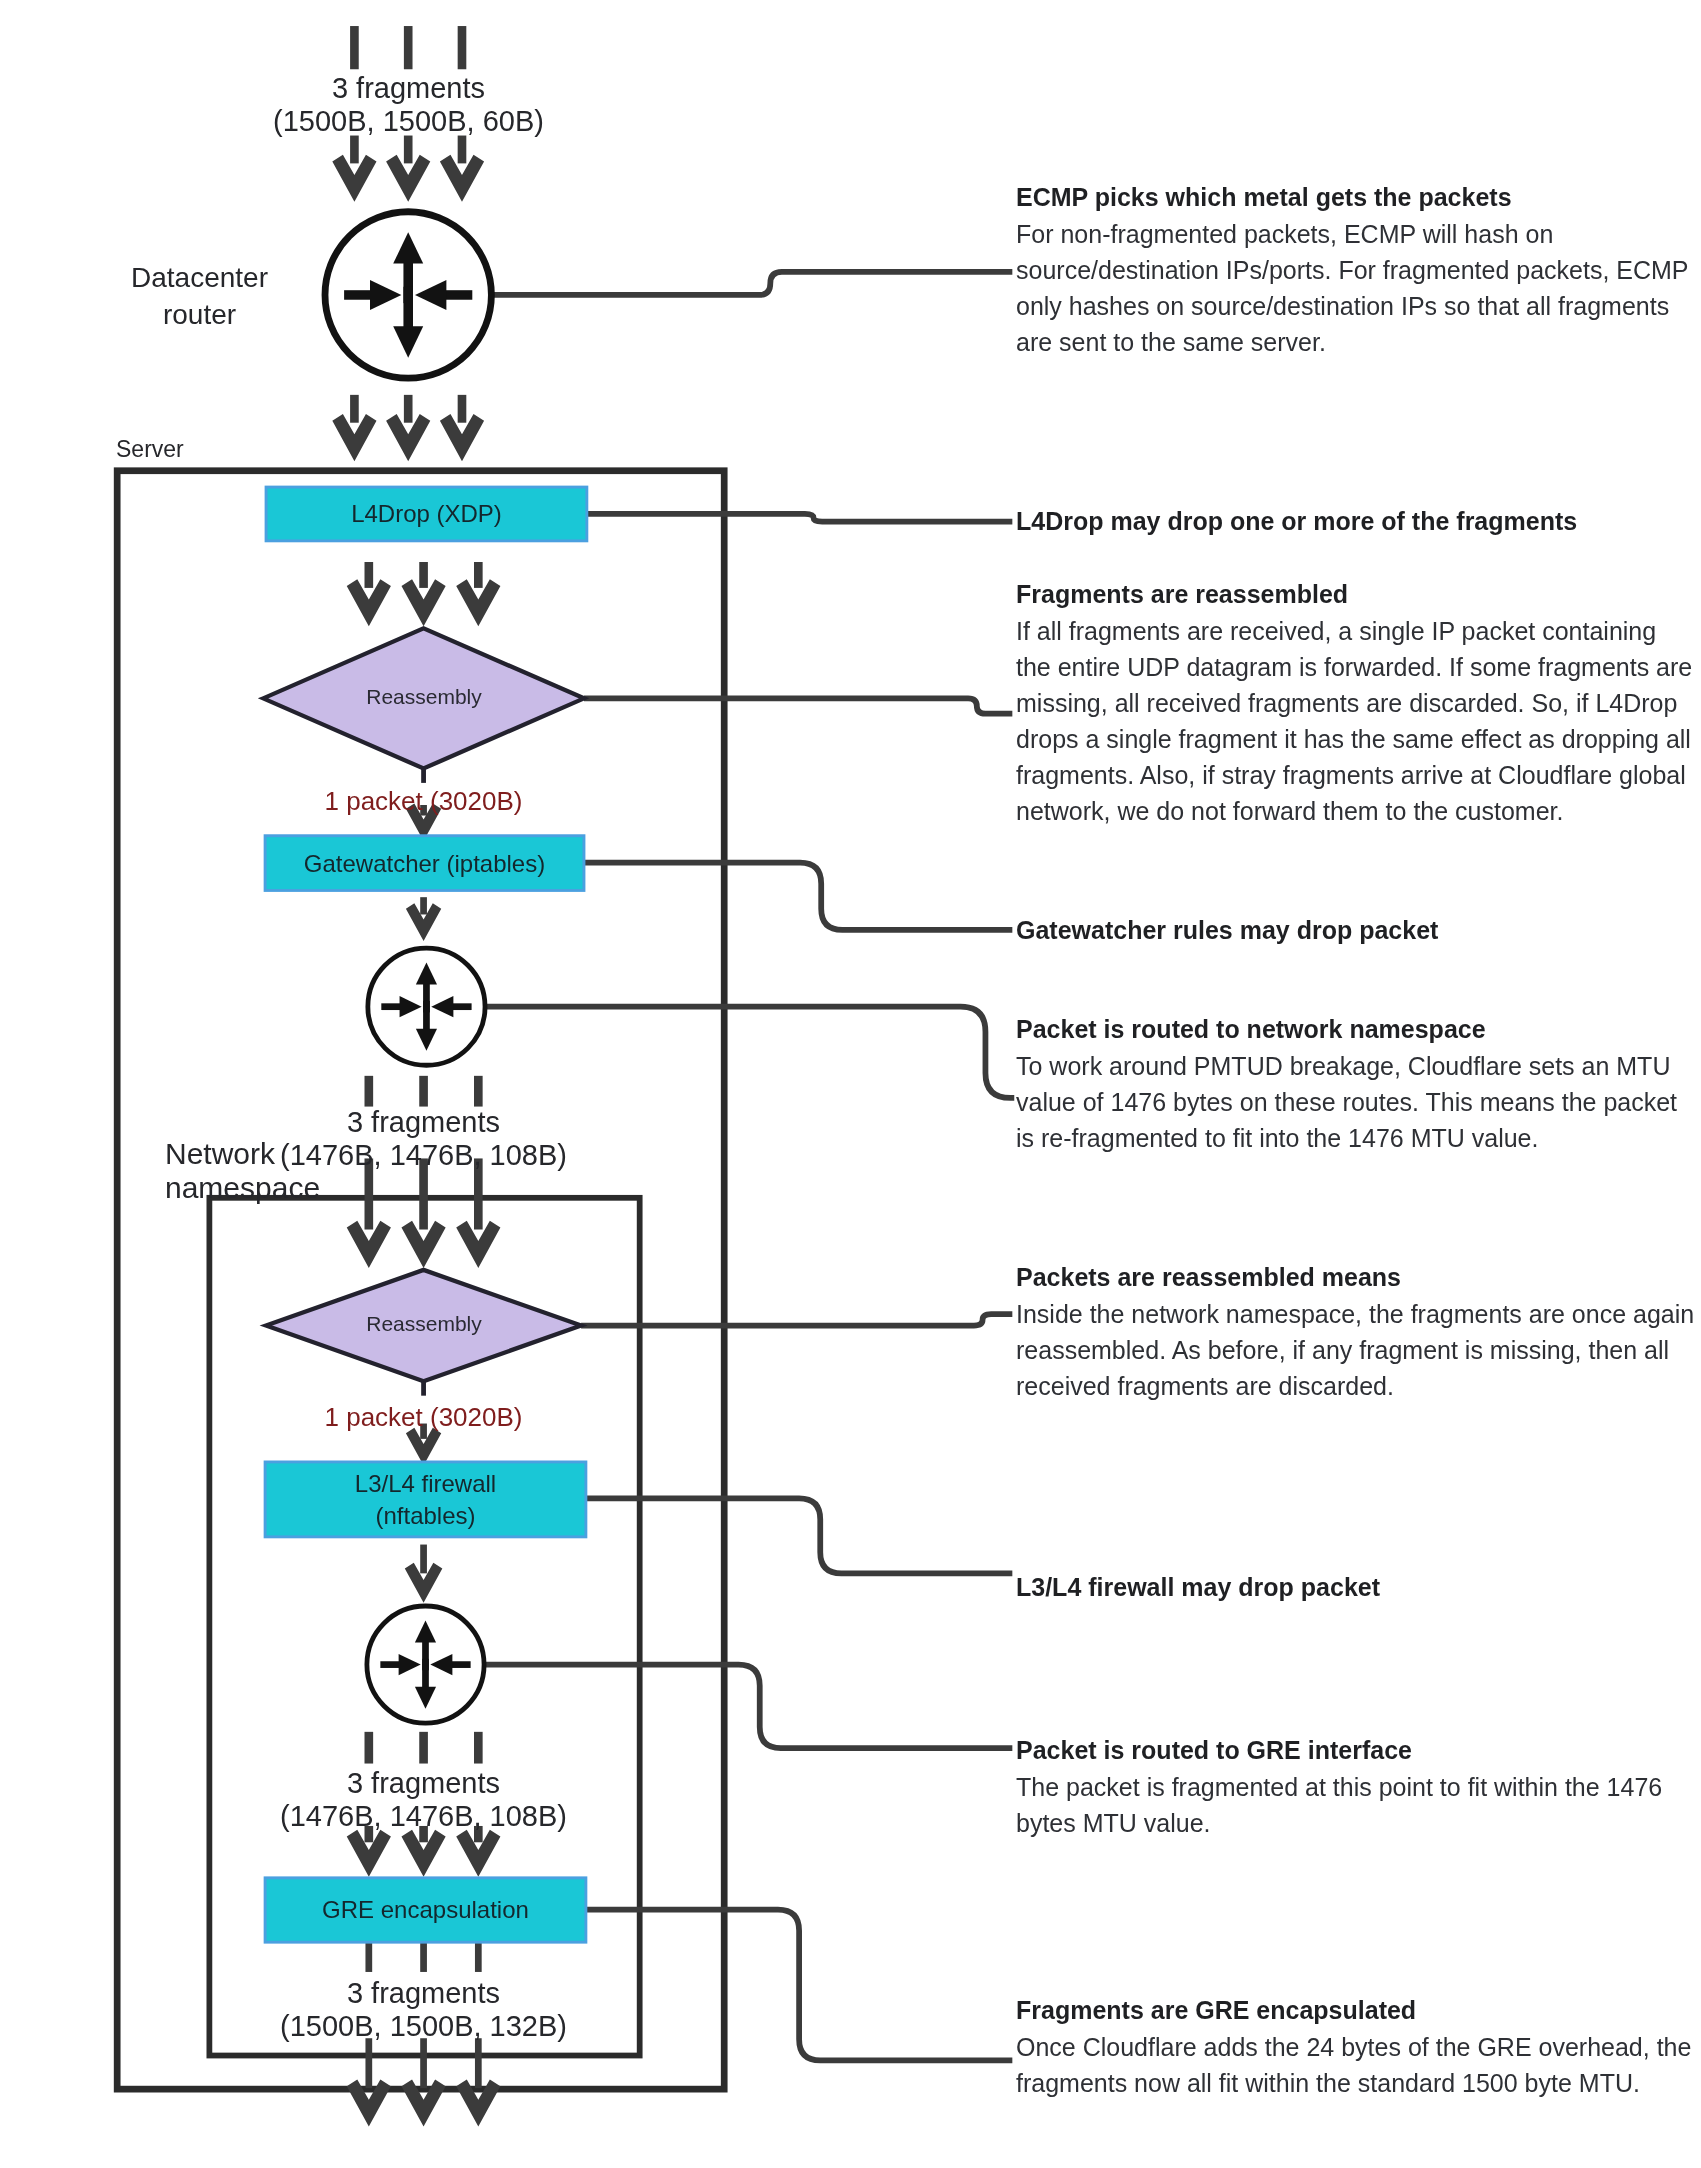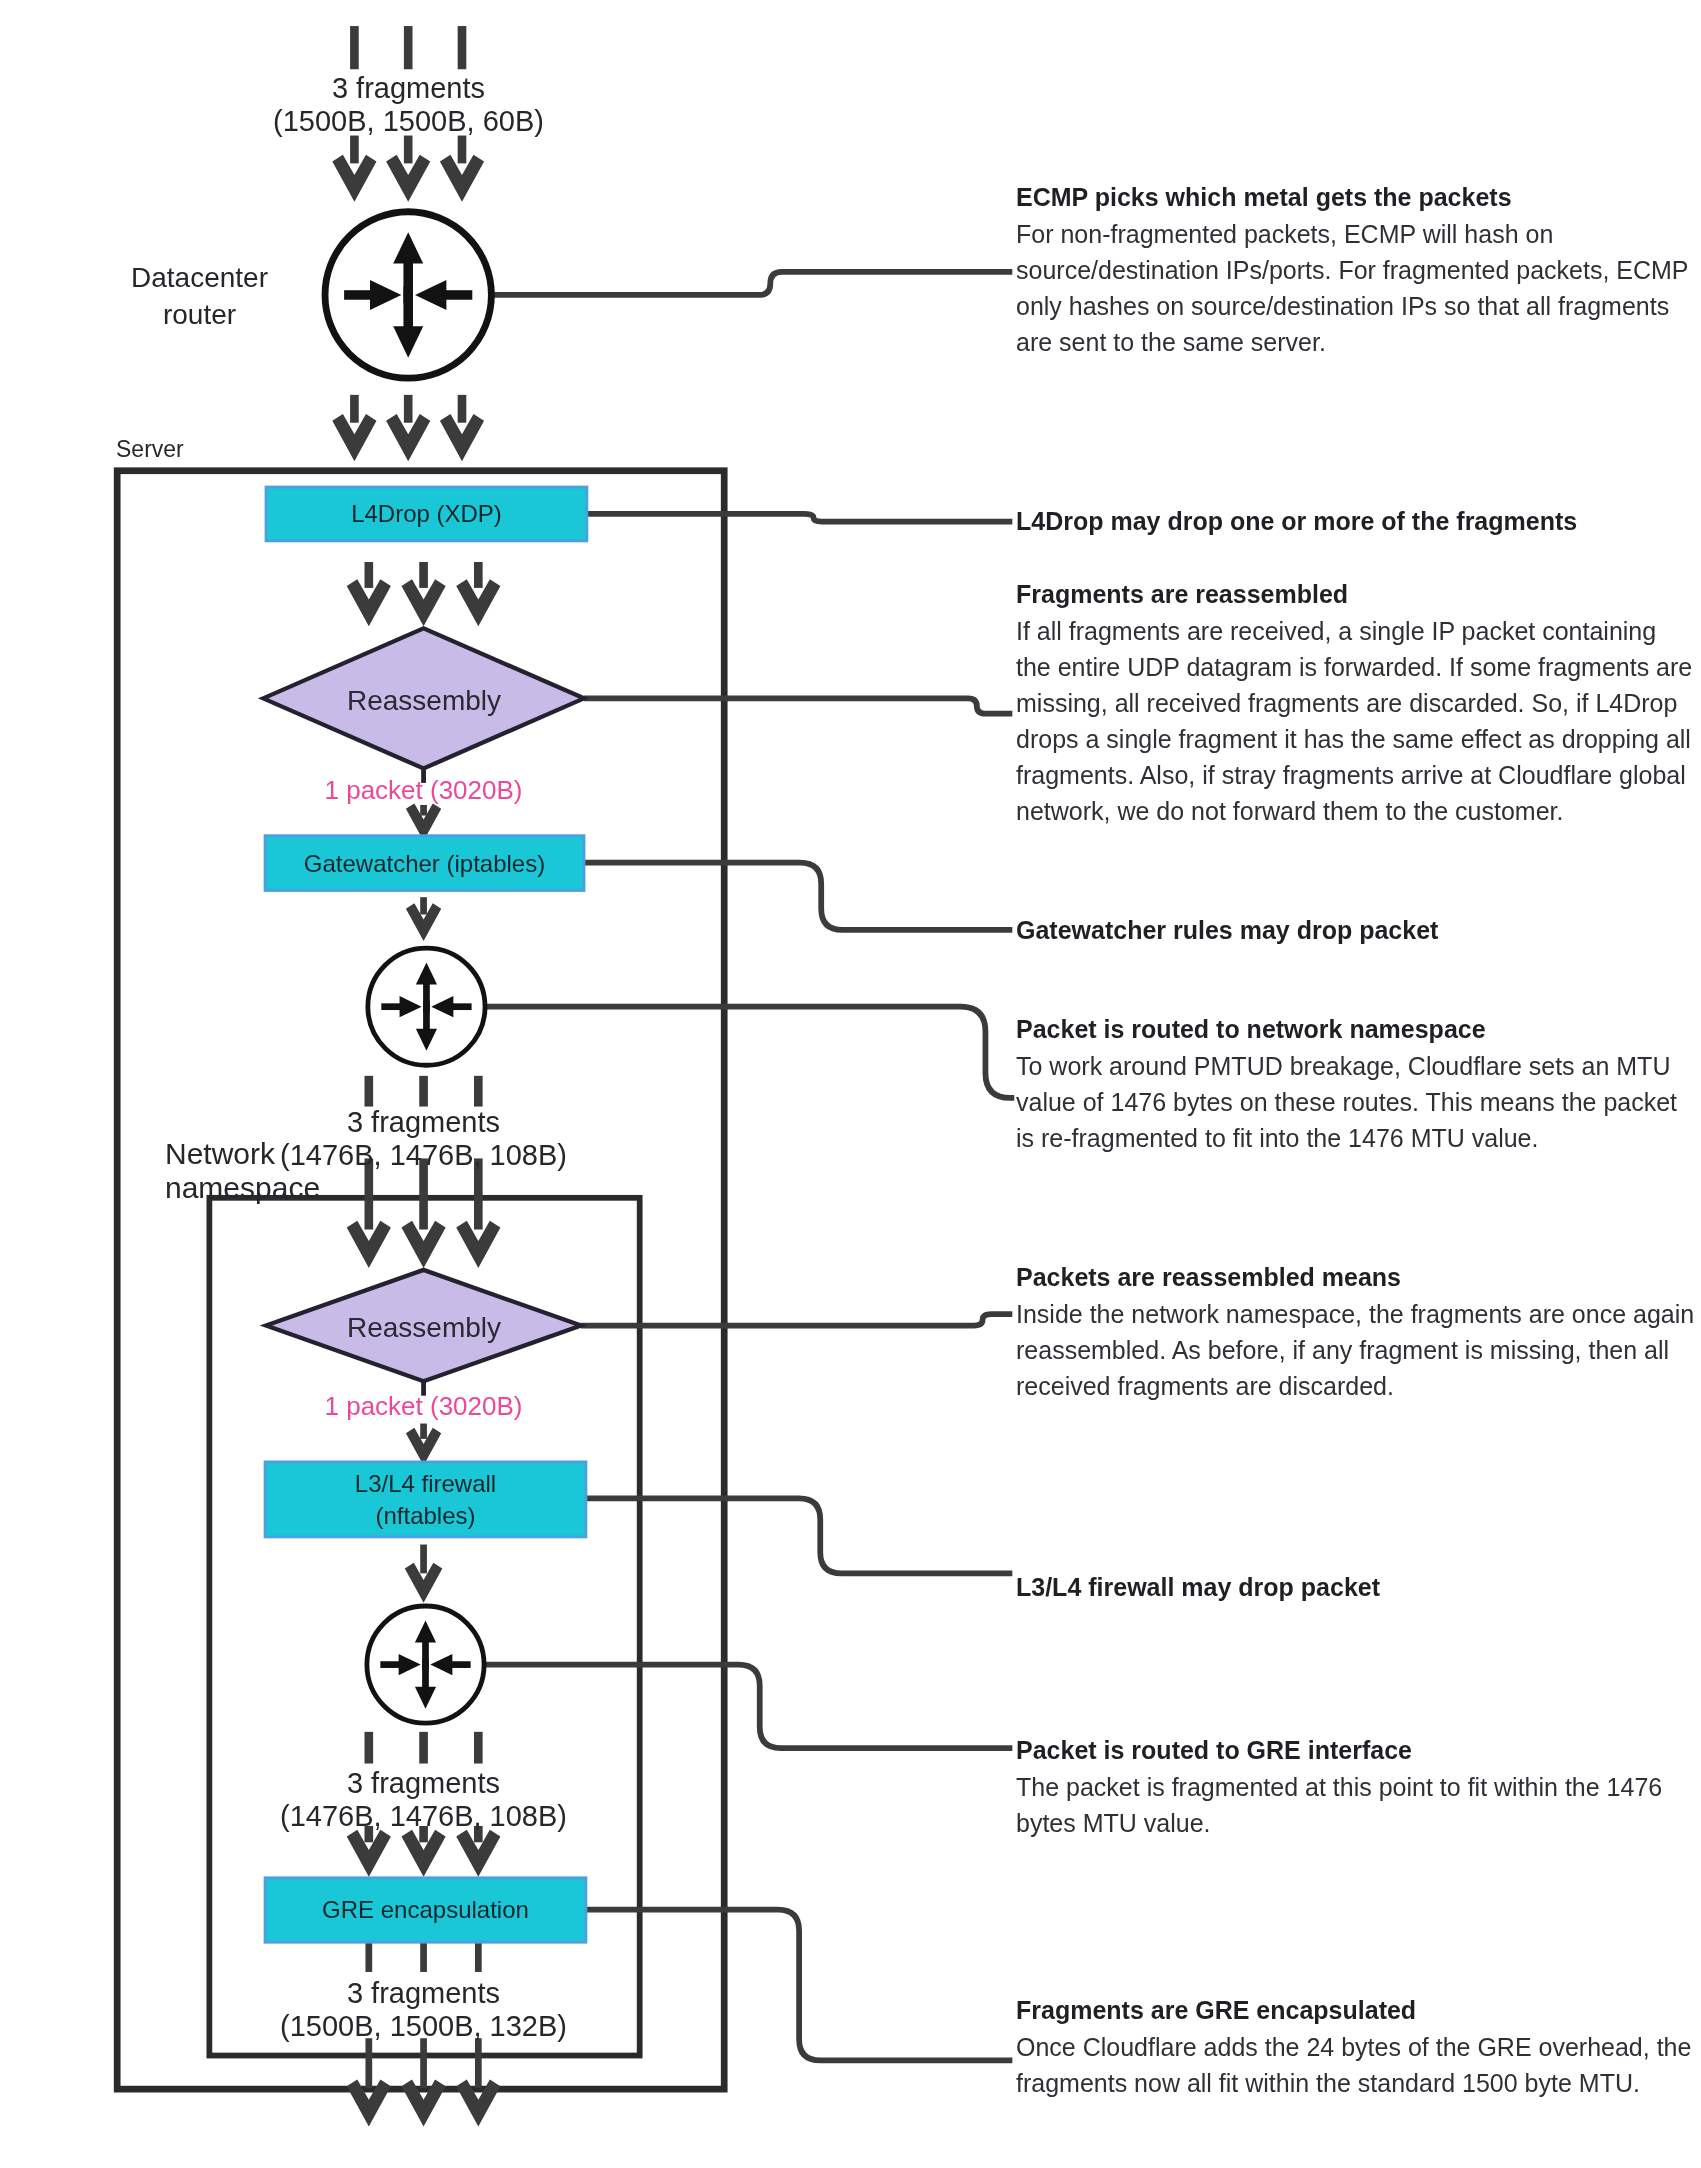--- a/index.html
+++ b/index.html
@@ -2,24 +2,24 @@
 <html><head>
 <meta charset="utf-8">
 <style>
   html,body{margin:0;padding:0;background:#ffffff;}
   #canvas{
     position:relative;width:1701px;height:2168px;background:#ffffff;
     font-family:"Liberation Sans","DejaVu Sans",sans-serif;color:#26272B;overflow:hidden;
   }
   #shapes{position:absolute;left:0;top:0;width:1701px;height:2168px;}
   .flow{position:absolute;text-align:center;font-size:29px;line-height:33px;width:403px;color:#26272B;}
-  .packet{position:absolute;text-align:center;font-size:26px;width:403px;color:#ec4899;}
+  .packet{position:absolute;text-align:center;font-size:26px;width:403px;color:#7f1d1d;margin-top:11px;}
   .nodelbl{position:absolute;display:flex;align-items:center;justify-content:center;
            flex-direction:column;font-size:24px;color:#14272D;text-align:center;}
-  .diamondlbl{position:absolute;text-align:center;font-size:28px;color:#2A2A33;width:288px;}
+  .diamondlbl{position:absolute;text-align:center;font-size:21px;color:#2A2A33;width:288px;}
   .boxtag{position:absolute;font-size:23px;color:#26272B;}
   .ann{position:absolute;left:1016px;width:680px;font-size:25px;}
   .ann-h{font-weight:bold;line-height:37px;color:#1F2023;}
   .ann-b{line-height:36px;color:#2E3035;}
   .side-label{position:absolute;text-align:center;font-size:28px;line-height:37px;width:211px;}
   .ns-label{position:absolute;font-size:30px;line-height:34px;width:168px;}
 </style>
 </head>
 <body>
 

